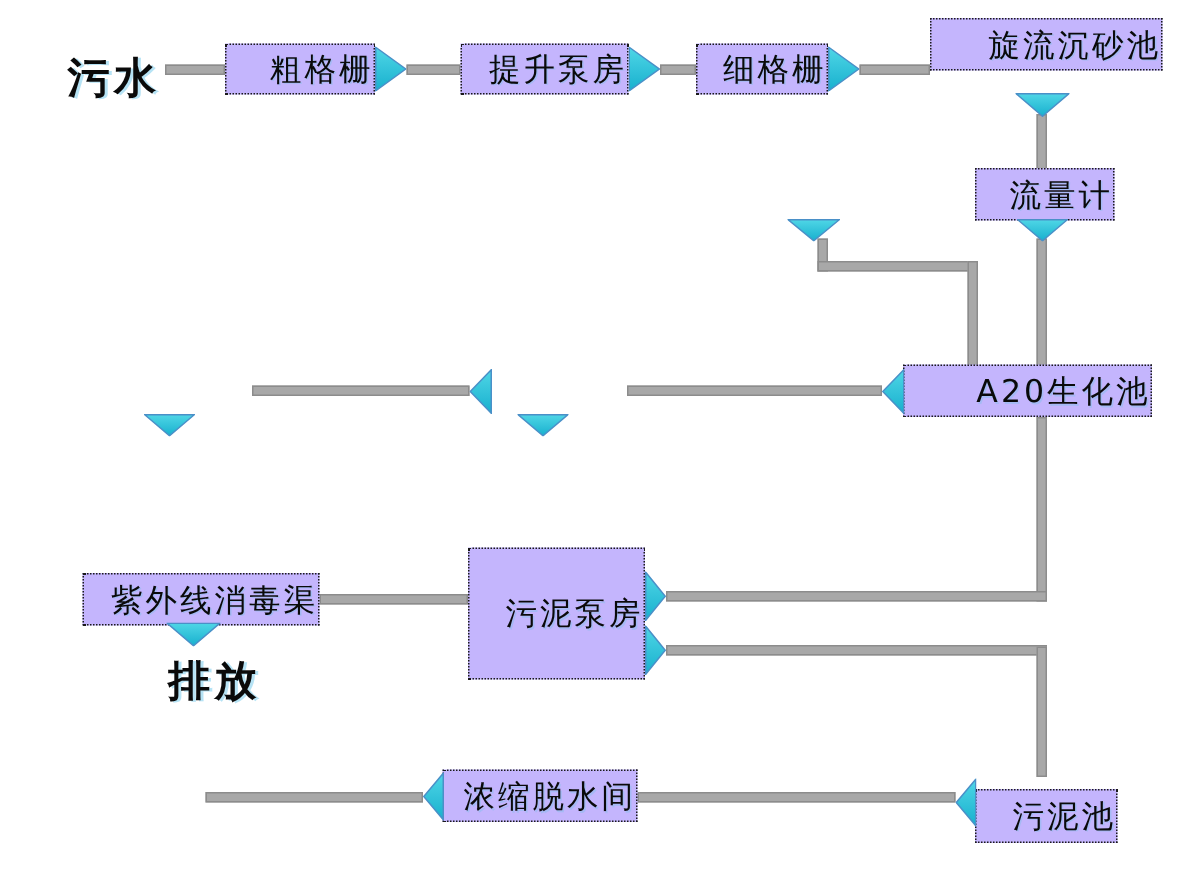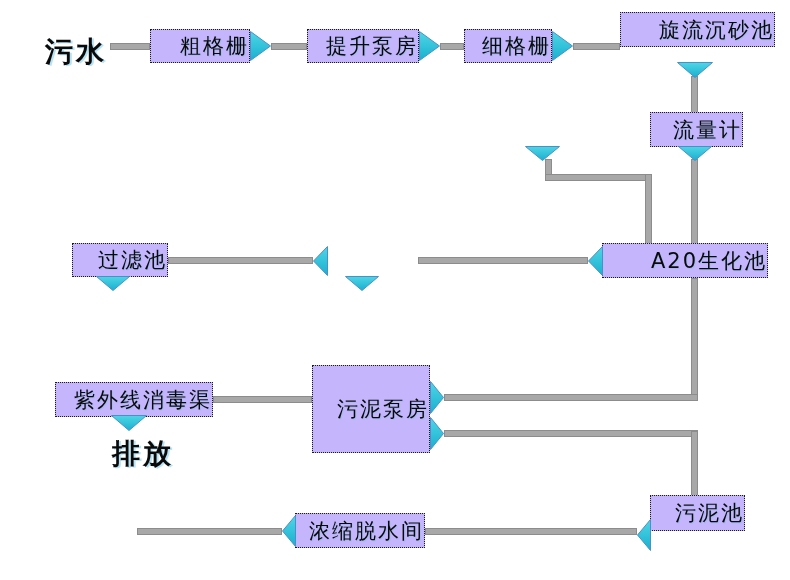--- a/index.html
+++ b/index.html
@@ -136,34 +136,31 @@
       <span>旋流沉砂池</span>
     </div>
 
   <div class="box" style="left:650px;top:112px;width:93px;height:35px">
       <span>流量计</span>
     </div>
 
   <div class="box" style="left:602px;top:243px;width:166px;height:35px">
       <span>A20生化池</span>
     </div>
-  <div class="box" style="left:72px;top:243px;width:96px;height:34px">
-      <span>过滤池</span>
-    </div>
 
   <div class="box" style="left:55px;top:382px;width:158px;height:35px">
       <span>紫外线消毒渠</span>
     </div>
   <div class="box" style="left:295px;top:513px;width:130px;height:35px">
       <span>浓缩脱水间</span>
     </div>
 
   <div class="box" style="left:312px;top:365px;width:118px;height:88px">
       <span>污泥泵房</span>
     </div>
-  <div class="box" style="left:650px;top:495px;width:95px;height:36px">
+  <div class="box" style="left:650px;top:526px;width:95px;height:36px">
       <span>污泥池</span>
     </div>
 
   <div class="big" style="left:45px;top:33px">污水</div>
   <div class="big" style="left:112px;top:435px">排放</div>
 
 </div>
 
 </body></html>

